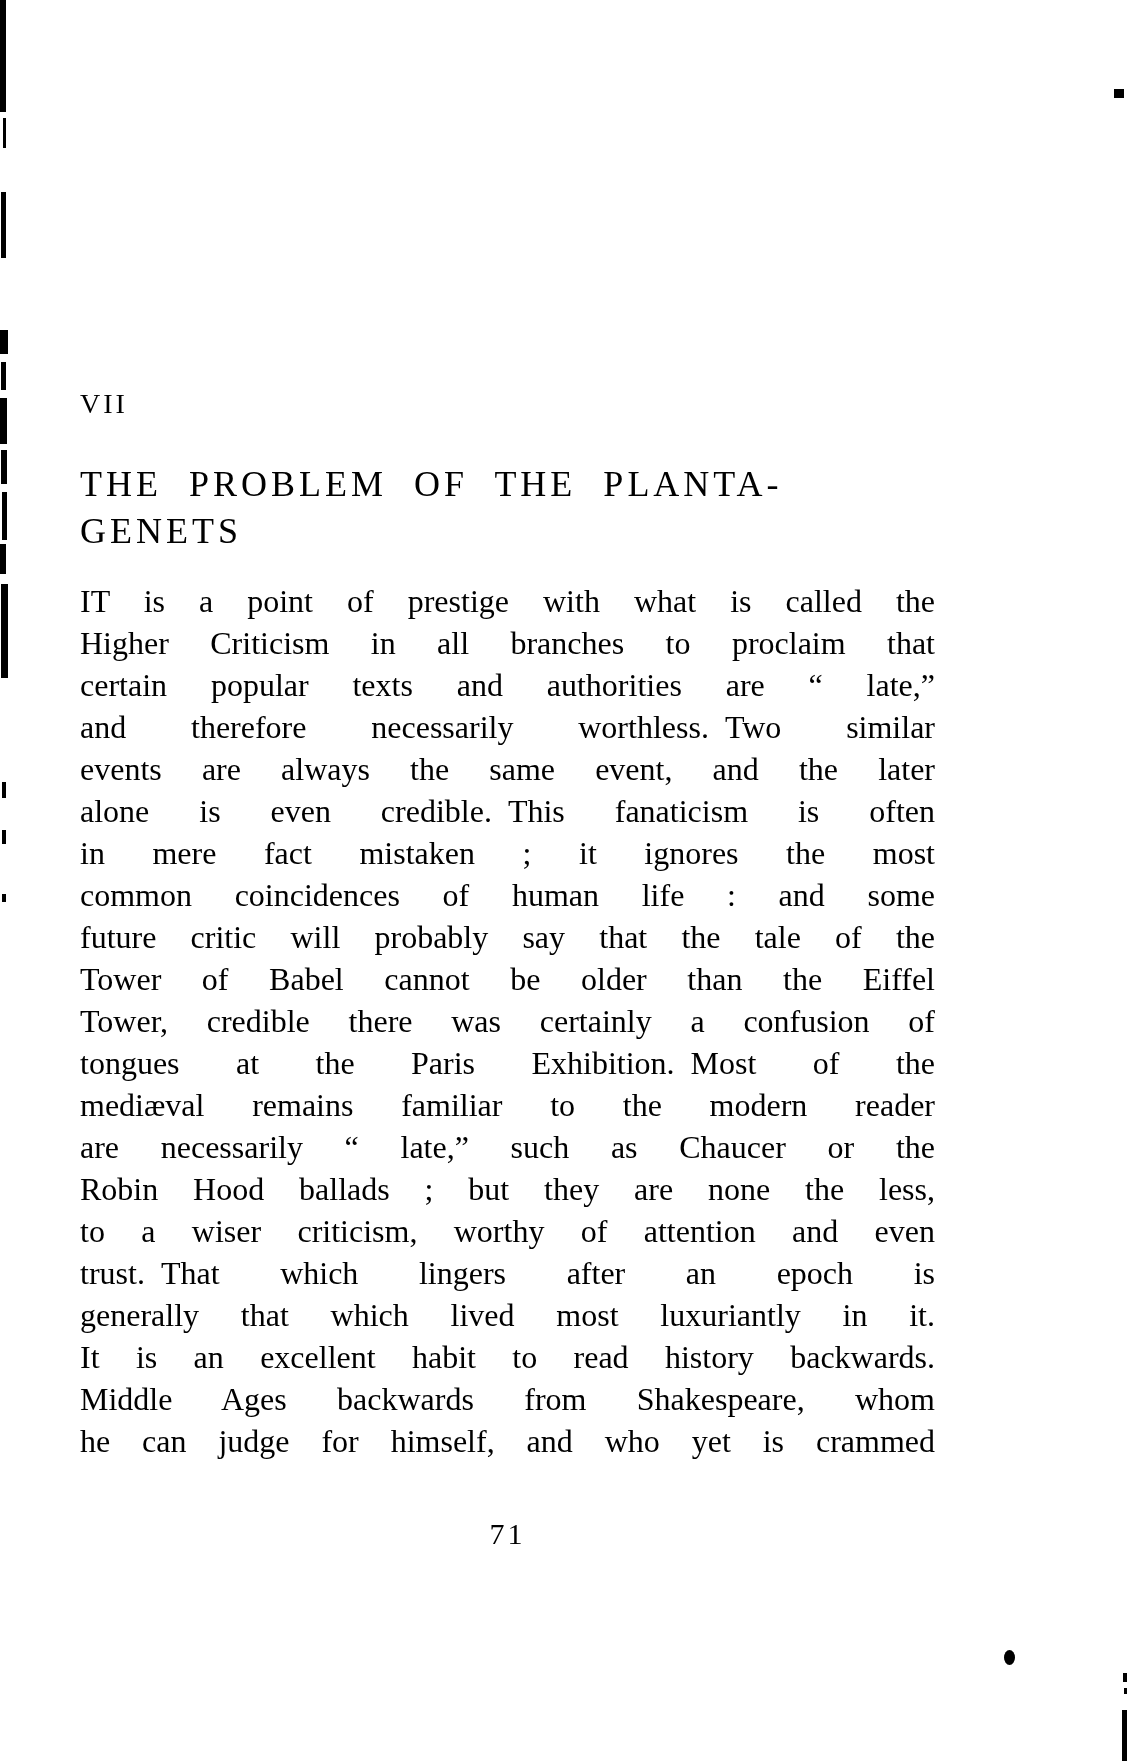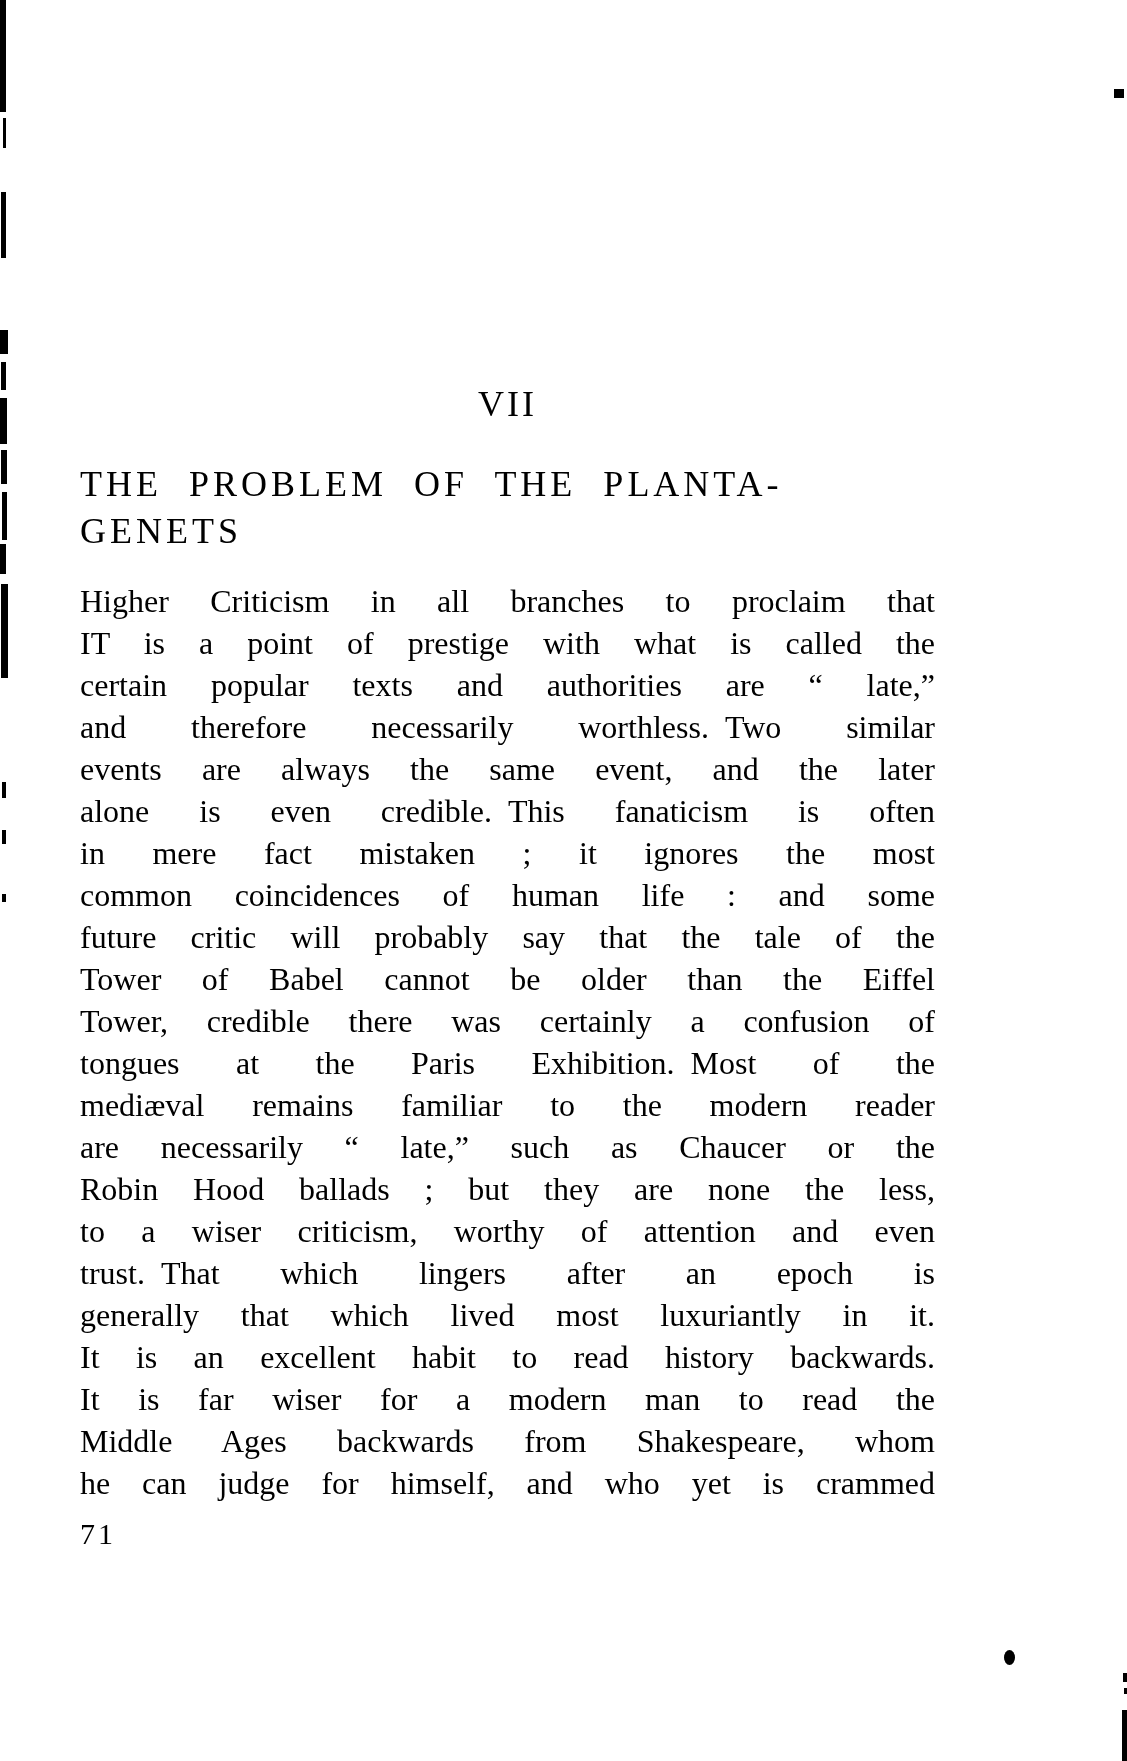--- a/index.html
+++ b/index.html
@@ -30,22 +30,22 @@
     left: 80px;
     top: 0;
     width: 855px;
     height: 1761px;
   }
   .chapter-num {
     position: absolute;
     top: 384px;
     left: 0;
     width: 100%;
-    text-align: center;
-    font-size: 36px;
+    text-align: left;
+    font-size: 28px;
     line-height: 40px;
     letter-spacing: 3px;
   }
   .title {
     position: absolute;
     top: 461px;
     left: 0;
     width: 100%;
     text-align: left;
     font-size: 36px;
@@ -65,20 +65,21 @@
     font-size: 32px;
     text-align: justify;
     text-align-last: justify;
     text-justify: inter-word;
   }
   .pagenum {
     position: absolute;
     top: 1517px;
     left: 0;
     width: 100%;
+    text-align: center;
     font-size: 30px;
     letter-spacing: 3px;
   }
 </style>
 </head>
 <body>
 
 <div class="page">
 
   <div class="artifact" style="left:0; top:0; width:6px; height:112px;"></div>
@@ -104,40 +105,39 @@
   <div class="content">
 
     <div class="chapter-num">VII</div>
 
     <div class="title">
       <div>THE PROBLEM OF THE PLANTA-</div>
       <div>GENETS</div>
     </div>
 
     <div class="bodytext">
+      <div class="line">IT is a point of prestige with what is called the</div>
       <div class="line">Higher Criticism in all branches to proclaim that</div>
-      <div class="line">IT is a point of prestige with what is called the</div>
       <div class="line">certain popular texts and authorities are “ late,”</div>
       <div class="line">and therefore necessarily worthless. Two similar</div>
       <div class="line">events are always the same event, and the later</div>
       <div class="line">alone is even credible. This fanaticism is often</div>
       <div class="line">in mere fact mistaken ; it ignores the most</div>
       <div class="line">common coincidences of human life : and some</div>
       <div class="line">future critic will probably say that the tale of the</div>
       <div class="line">Tower of Babel cannot be older than the Eiffel</div>
       <div class="line">Tower, credible there was certainly a confusion of</div>
       <div class="line">tongues at the Paris Exhibition. Most of the</div>
       <div class="line">mediæval remains familiar to the modern reader</div>
       <div class="line">are necessarily “ late,” such as Chaucer or the</div>
       <div class="line">Robin Hood ballads ; but they are none the less,</div>
       <div class="line">to a wiser criticism, worthy of attention and even</div>
       <div class="line">trust. That which lingers after an epoch is</div>
       <div class="line">generally that which lived most luxuriantly in it.</div>
       <div class="line">It is an excellent habit to read history backwards.</div>
-      <div class="line">It is far wiser for a modern man to read the</div>
       <div class="line">Middle Ages backwards from Shakespeare, whom</div>
       <div class="line">he can judge for himself, and who yet is crammed</div>
     </div>
 
     <div class="pagenum">71</div>
 
   </div>
 
 </div>
 

